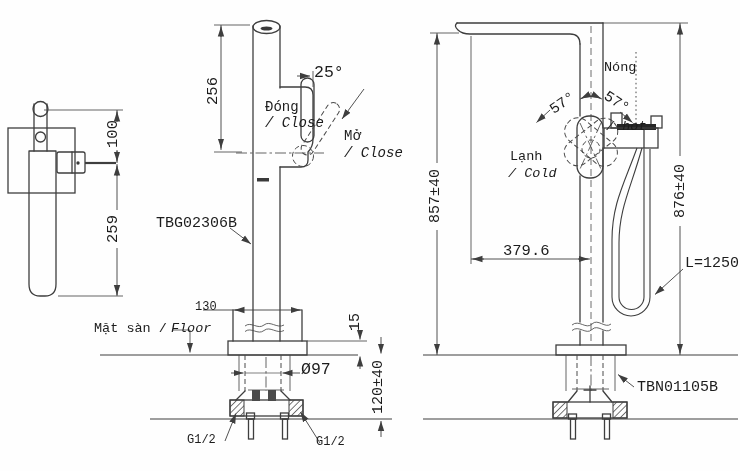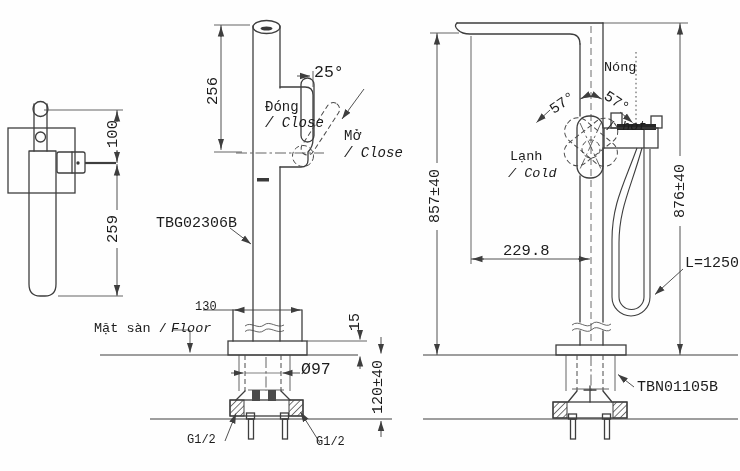--- a/index.html
+++ b/index.html
@@ -244,17 +244,17 @@
   <div class="lbl fs16" style="left:316px;top:436px;">G1/2</div>
 
   <div class="lbl r90 fs15" style="left:436px;top:196px;">857±40</div>
   <div class="lbl r90 fs15" style="left:681px;top:191px;">876±40</div>
   <div class="lbl ctr fs15" style="left:563px;top:104px;transform:translate(-50%,-50%) rotate(-35deg);">57°</div>
   <div class="lbl ctr fs15" style="left:616px;top:103px;transform:translate(-50%,-50%) rotate(33deg);">57°</div>
   <div class="lbl fs13" style="left:604px;top:61px;">Nóng</div>
   <div class="lbl fs13 it" style="left:606px;top:77px;margin-top:43px;">/ hot</div>
   <div class="lbl fs13" style="left:510px;top:150px;">Lạnh</div>
   <div class="lbl fs13 it" style="left:508px;top:167px;">/ Cold</div>
-  <div class="lbl fs155" style="left:503px;top:243px;">229.8</div>
+  <div class="lbl fs155" style="left:503px;top:243px;">379.6</div>
   <div class="lbl fs15" style="left:685px;top:256px;">L=1250</div>
   <div class="lbl fs15" style="left:637px;top:380px;text-align:right;">TBN01105B</div>
 
 </div>
 
 </body></html>

